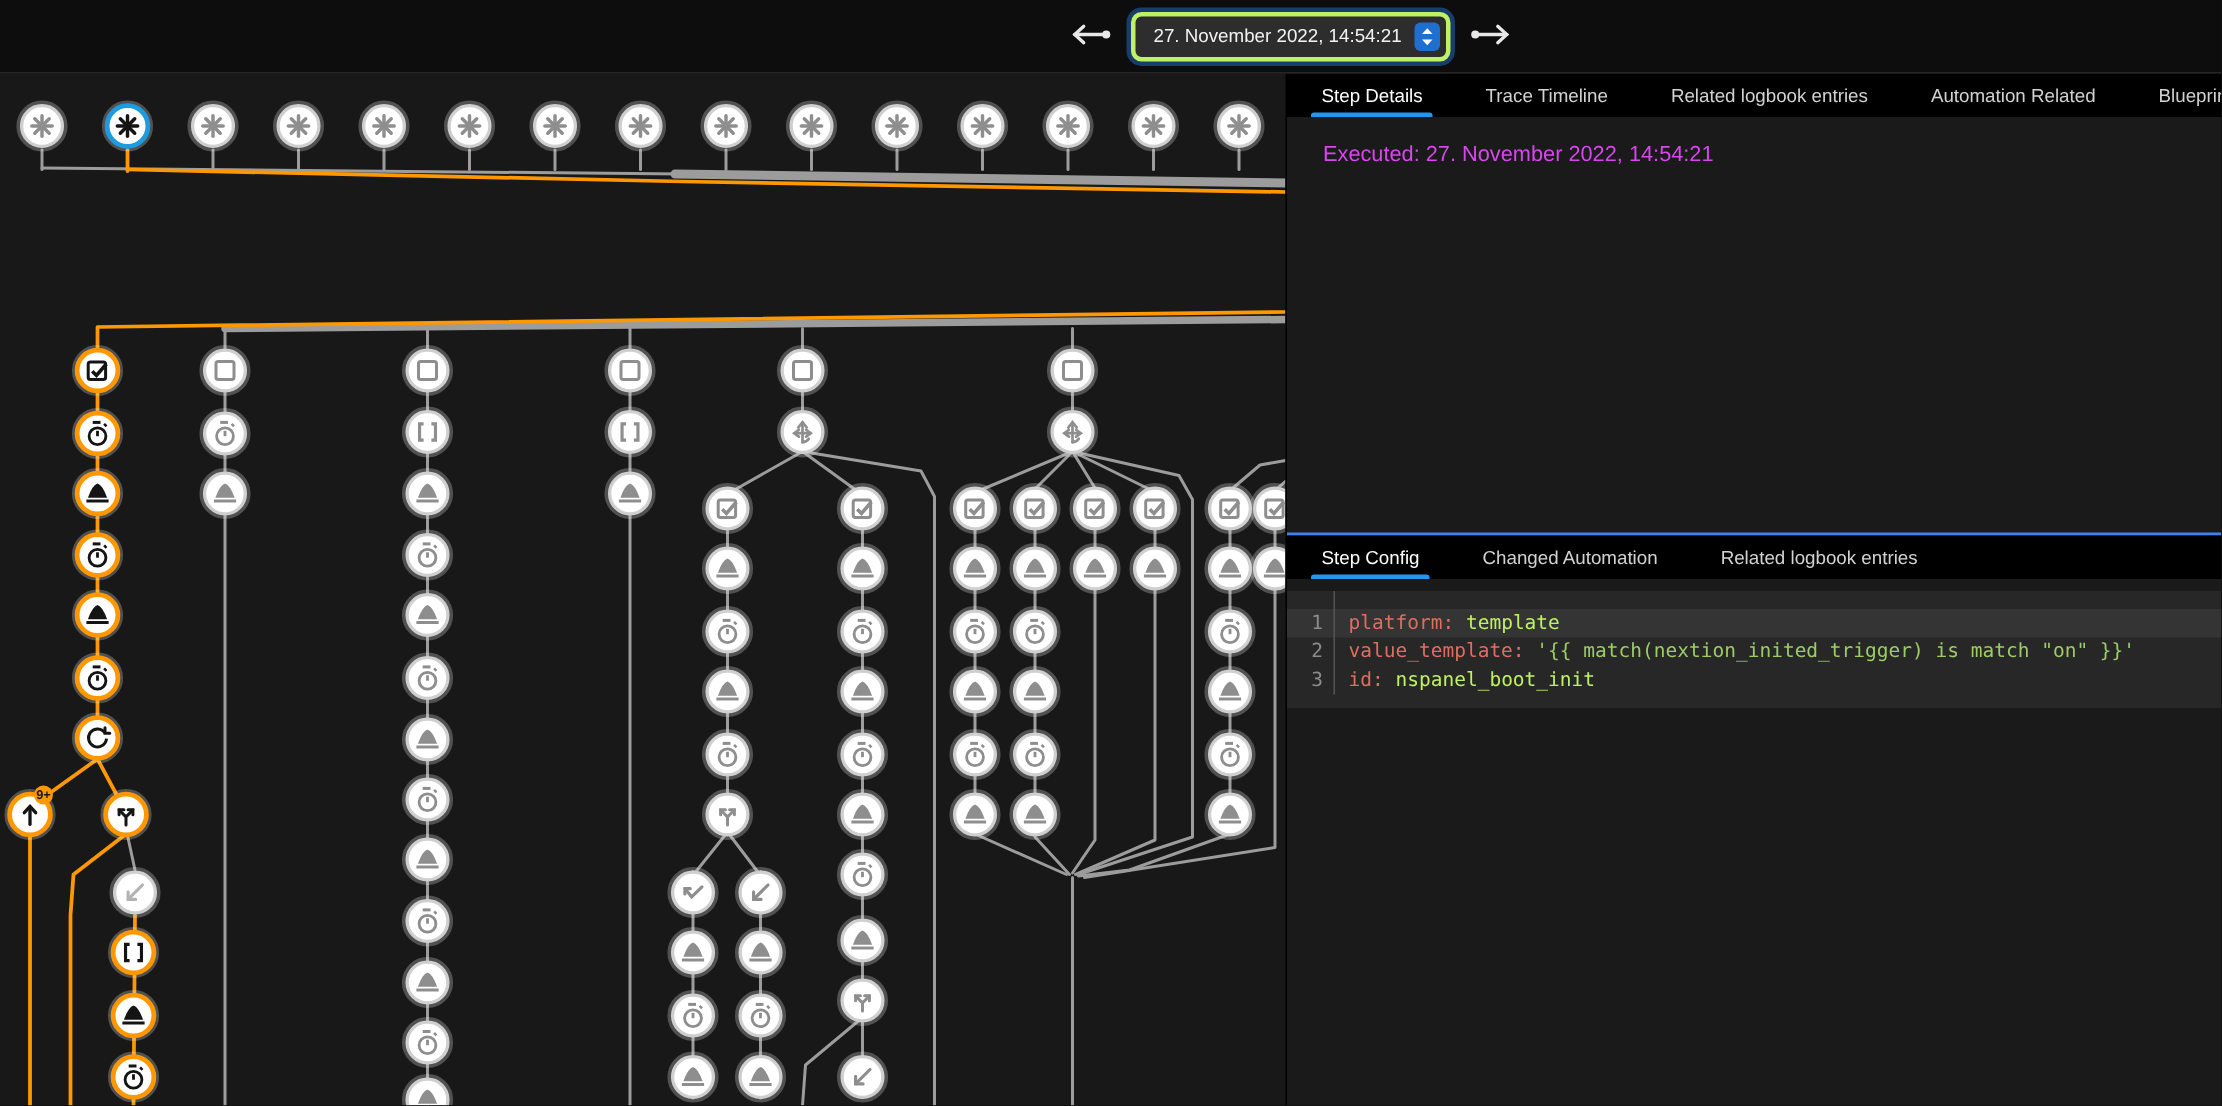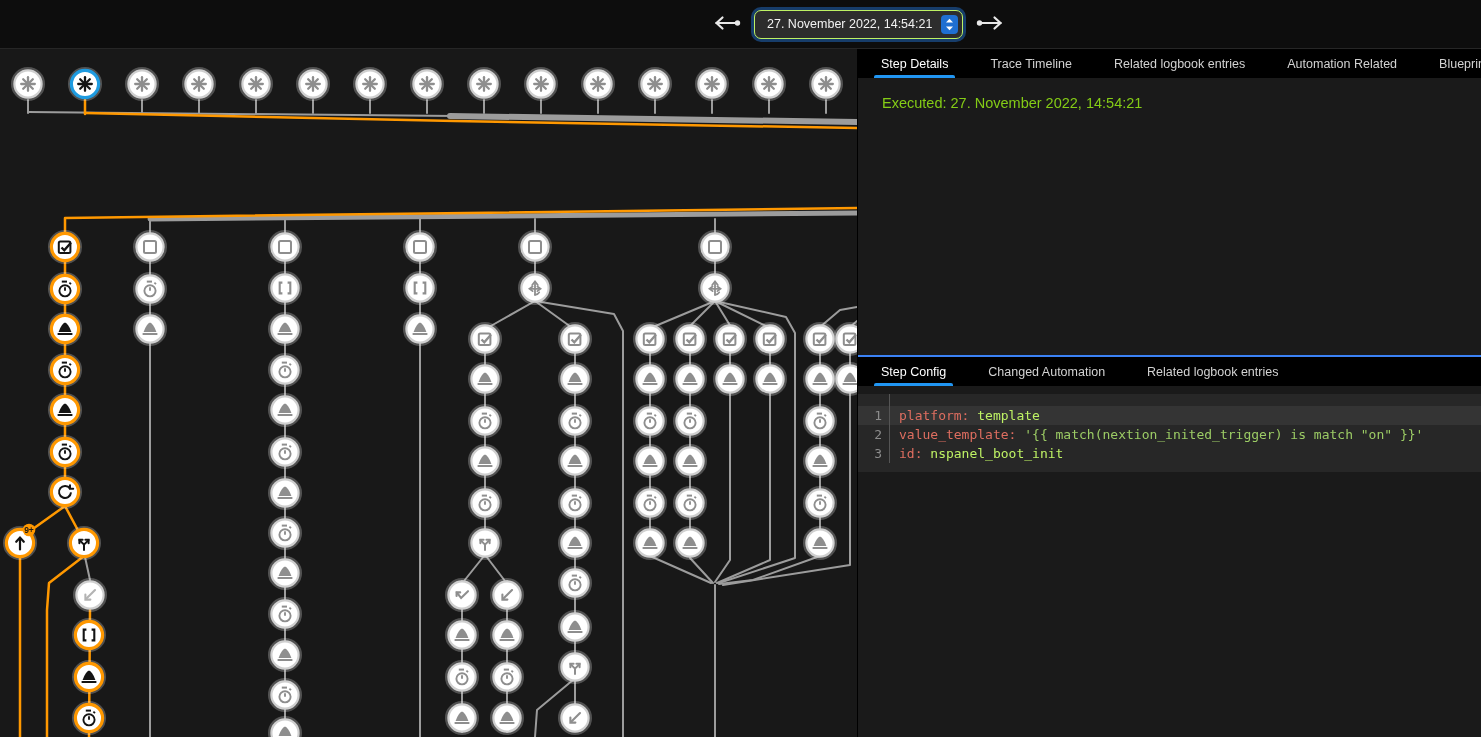--- a/index.html
+++ b/index.html
@@ -6,39 +6,39 @@
   body{font-family:"Liberation Sans",sans-serif;}
   .stage{position:relative;width:1481px;height:737px;overflow:hidden;background:#161616;}
 
   
   .topbar{position:absolute;left:0;top:0;width:100%;height:49px;background:#0d0d0d;
     border-bottom:1px solid #262626;display:flex;align-items:center;z-index:30;
     box-sizing:border-box;padding-left:712px;gap:12px;}
   .icon-btn{background:none;border:none;padding:0;width:30px;height:30px;display:flex;
     align-items:center;justify-content:center;cursor:pointer;}
   .date-select{height:27px;display:flex;align-items:center;gap:9px;padding:0 4px 0 12px;
-    background:#2d2d2d;border:1px solid #bef264;border-radius:7px;
+    background:#2d2d2d;border:3px solid #bef264;border-radius:7px;
     box-shadow:0 0 0 3px rgba(35,120,220,.45);color:#f2f2f2;font-size:12.5px;cursor:pointer;}
   .stepper{width:17px;height:19px;background:#1f6fd1;border-radius:4px;display:flex;
     align-items:center;justify-content:center;flex:none;}
 
   
   .graph-pane{position:absolute;left:0;top:0;width:857px;height:737px;background:#181818;}
   .graph-pane svg{position:absolute;left:0;top:0;}
 
   
   .right-pane{position:absolute;left:857px;top:49px;width:624px;height:688px;
     background:#1a1a1a;border-left:1px solid #000;box-sizing:border-box;z-index:20;}
   .tabstrip{display:flex;align-items:stretch;height:29px;background:#000000;padding-left:2px;}
   .tab{position:relative;display:flex;align-items:center;padding:0 21px;font-size:12.5px;
     color:#d2d2d2;cursor:pointer;white-space:nowrap;}
   .tab.active{color:#fff;}
   .tab.active::after{content:"";position:absolute;left:14px;right:14px;bottom:0;height:3px;
     background:#2196f3;border-radius:2px 2px 0 0;}
-  .executed{padding:17px 0 0 24px;font-size:14.5px;color:#84cc16;}
+  .executed{padding:17px 0 0 24px;font-size:14.5px;color:#d946ef;}
   .details-content{height:277px;}
   .config-panel{border-top:2px solid #3b82f6;}
   .code{margin-top:8px;background:#272727;padding:0 0 9px 0;
     font-family:"DejaVu Sans Mono",monospace;font-size:13px;line-height:19px;}
   .code-line{display:flex;}
   .code-line.active{background:#343434;}
   .code-pad{height:12px;}
   .ln{width:24px;text-align:right;padding-right:7px;color:#8c8c8c;flex:none;user-select:none;}
   .code-text{padding-left:9px;border-left:1px solid #555;white-space:pre;}
   .tok-key{color:#df6e60;text-align:right;}

